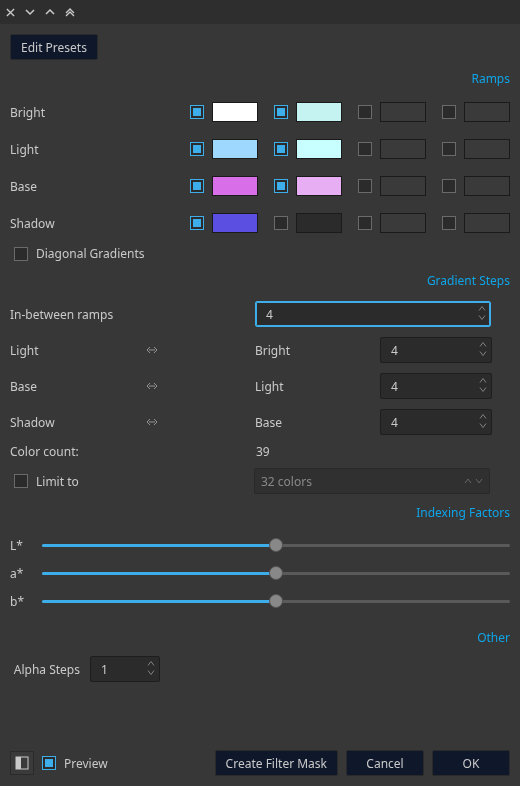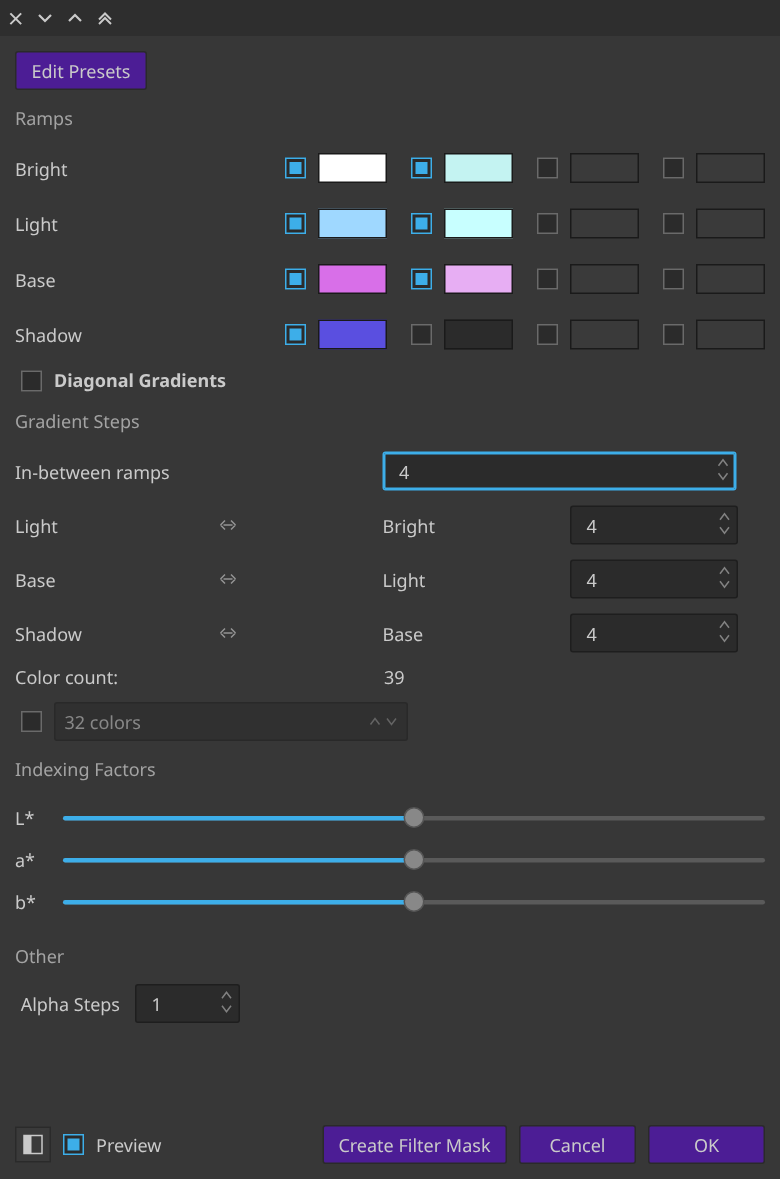--- a/index.html
+++ b/index.html
@@ -10,31 +10,31 @@
   .content { padding: 10px; }
   .row { display: flex; align-items: center; gap: 6px; }
   .preset-row { margin-bottom: 10px; }
   .select, .spin, .combo {
     background: #2b2b2b; border: 1px solid #1e1e1e; color: #cacaca;
     height: 26px; border-radius: 2px; display: flex; align-items: center; padding: 0 6px;
     position: relative;
   }
   .select .caret, .combo .caret { position: absolute; right: 6px; top: 50%; transform: translateY(-50%); pointer-events: none; }
   .preset-select { flex: 1; }
-  .btn { background: #4c1d95; border: 1px solid #2a2a2a; color: #cacaca; height: 26px; padding: 0 10px; border-radius: 2px; display: inline-flex; align-items: center; justify-content: center; cursor: pointer; font-size: 12px; }
-  .section-title { text-align: left; margin: 10px 0 10px; color: #a3a3a3; }
+  .btn { background: #0f172a; border: 1px solid #2a2a2a; color: #cacaca; height: 26px; padding: 0 10px; border-radius: 2px; display: inline-flex; align-items: center; justify-content: center; cursor: pointer; font-size: 12px; }
+  .section-title { text-align: right; margin: 10px 0 10px; color: #0ea5e9; }
   .ramp-row { display: flex; align-items: center; height: 30px; margin-bottom: 7px; }
   .ramp-label { width: 185px; }
   .swgroup { display: flex; align-items: center; gap: 8px; margin-right: 16px; }
   .swgroup:last-child { margin-right: 0; }
   .chk { width: 14px; height: 14px; border: 1px solid #6a6a6a; background: #2b2b2b; display: inline-flex; align-items: center; justify-content: center; cursor: pointer; }
   .chk.on { border-color: #3daee9; }
   .chk.on::after { content: ""; width: 8px; height: 8px; background: #3daee9; }
   .swatch { width: 46px; height: 20px; border: 1px solid #1a1a1a; }
-  .diag-row { display: flex; align-items: center; gap: 8px; padding-left: 4px; margin-top: 2px; font-weight: bold; }
+  .diag-row { display: flex; align-items: center; gap: 8px; padding-left: 4px; margin-top: 2px; }
   .gs-row { display: flex; align-items: center; height: 30px; margin-bottom: 6px; }
   .gs-left { width: 245px; display: flex; align-items: center; gap: 6px; }
   .link-icon { opacity: .7; position: absolute; left: 135px;}
   .gs-left { position: relative; }
   .spin { width: 112px; justify-content: flex-start; padding-left: 10px; }
   .spin .arrows { position: absolute; right: 4px; top: 2px; display: flex; flex-direction: column; gap: 0px; opacity: .6; }
   .spin .arrows svg { display: block; }
   .spin.full { width: 236px; }
   .spin.active { border: 1px solid #3daee9; box-shadow: 0 0 0 1px #3daee9 inset; }
   .cc-row { display: flex; margin-top: 6px; }
@@ -253,20 +253,21 @@
       </div>
     </div>
 
   <div class="cc-row">
     <span class="lbl">Color count:</span>
     <span>39</span>
   </div>
 
   <div class="limit-row">
     <span class="chk" style="margin-left:4px;"></span>
+    <span style="width:210px;">Limit to</span>
     <div class="combo disabled">
       <span>32 colors</span>
       <span class="caret">
         <svg width="8" height="9" viewBox="0 0 8 6">
             <path d="M1 5 L4 1 L7 5" stroke="#888" fill="none"></path>
           </svg>
         <svg width="8" height="9" viewBox="0 0 8 6">
             <path d="M1 1 L4 5 L7 1" stroke="#888" fill="none"></path>
           </svg>
       </span>

